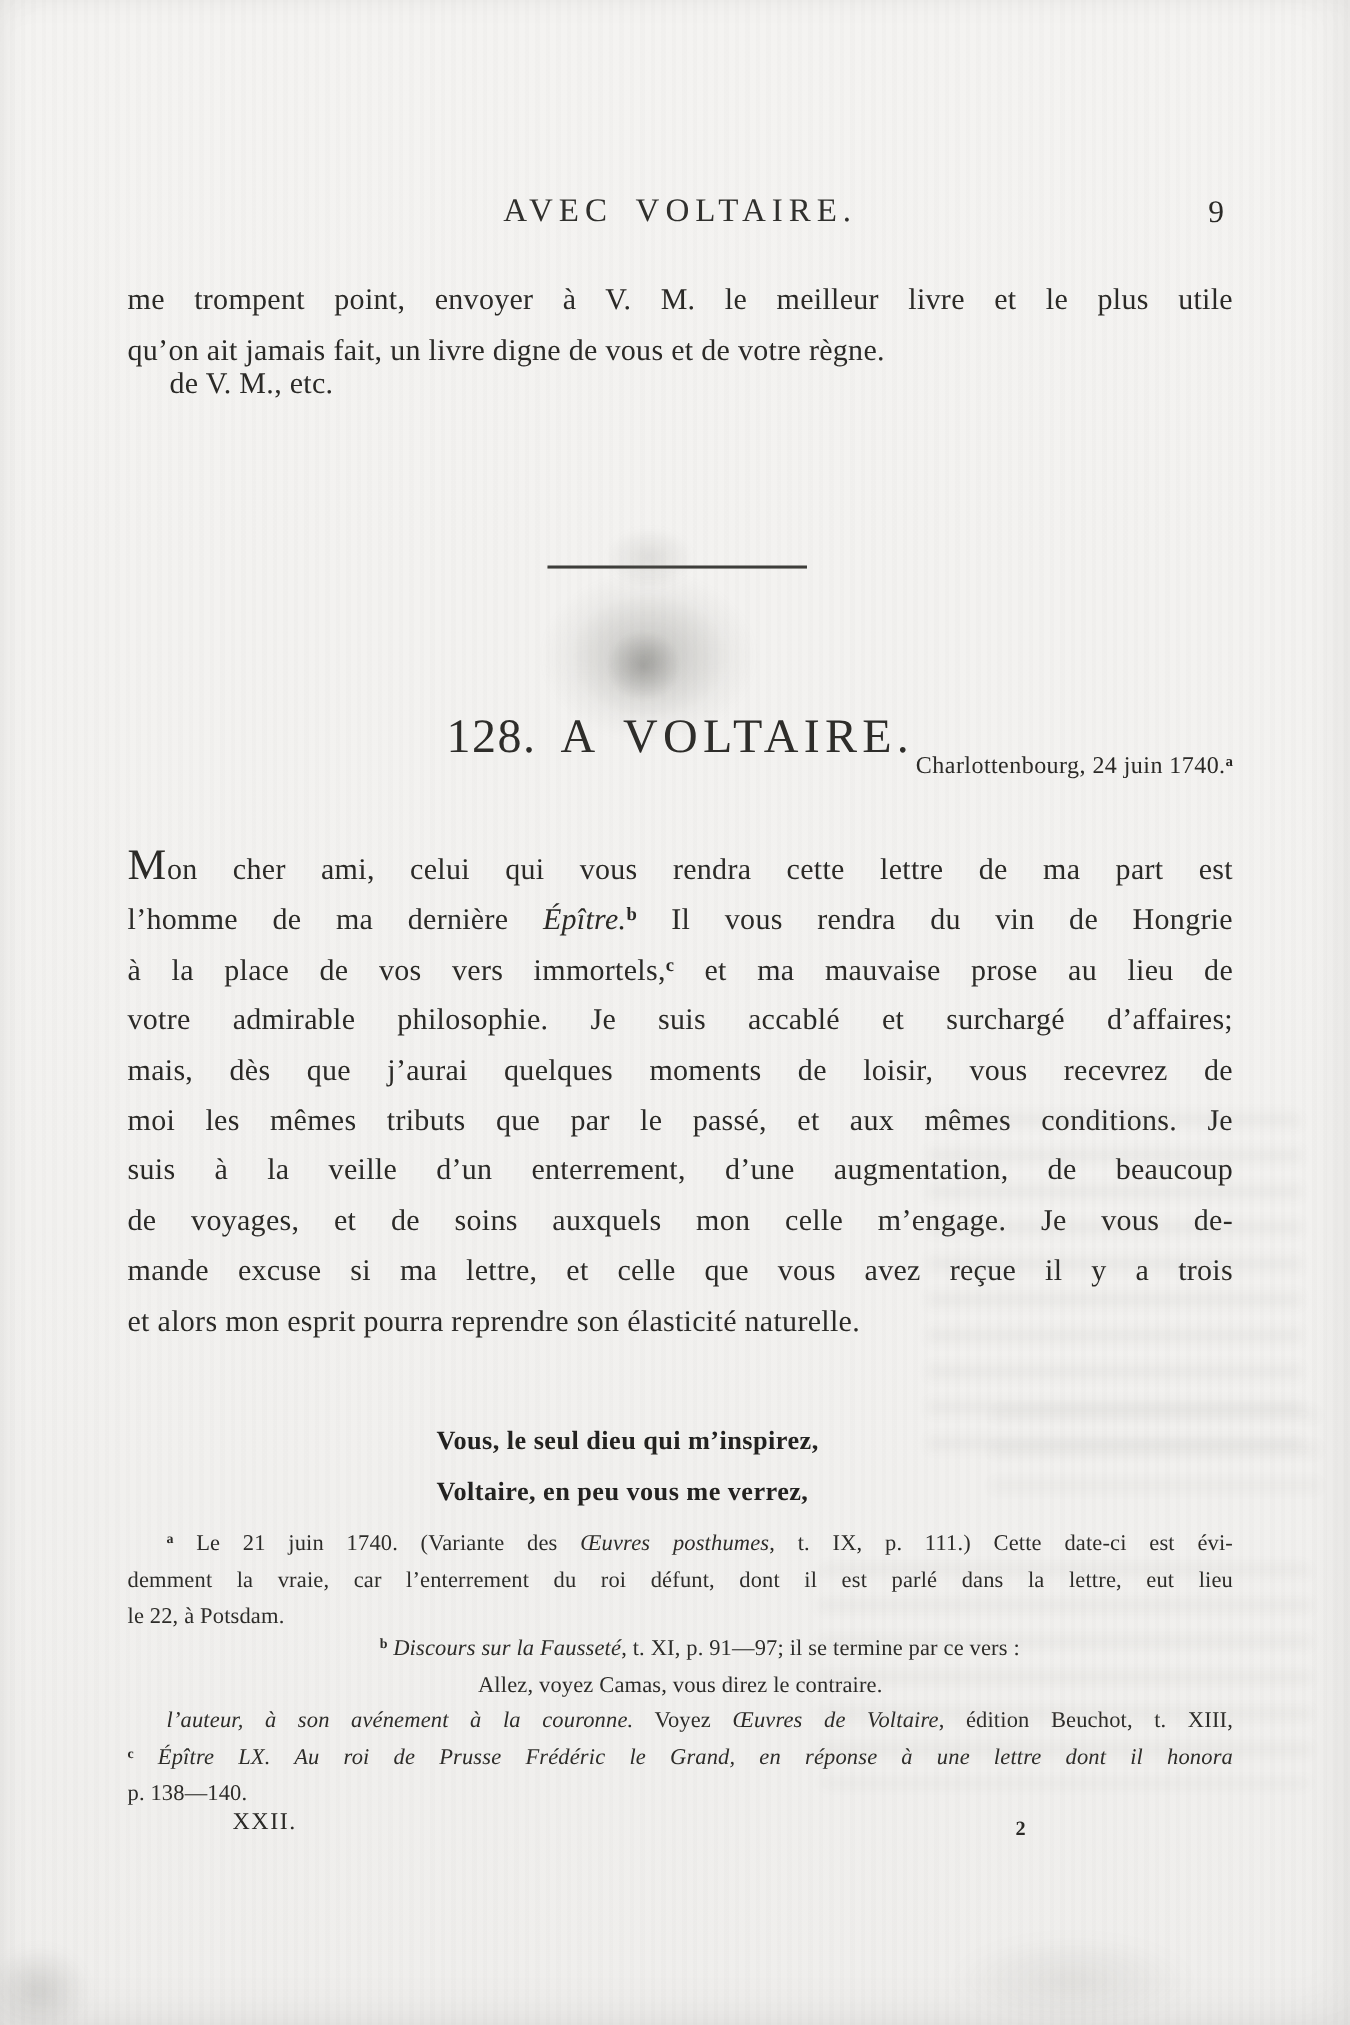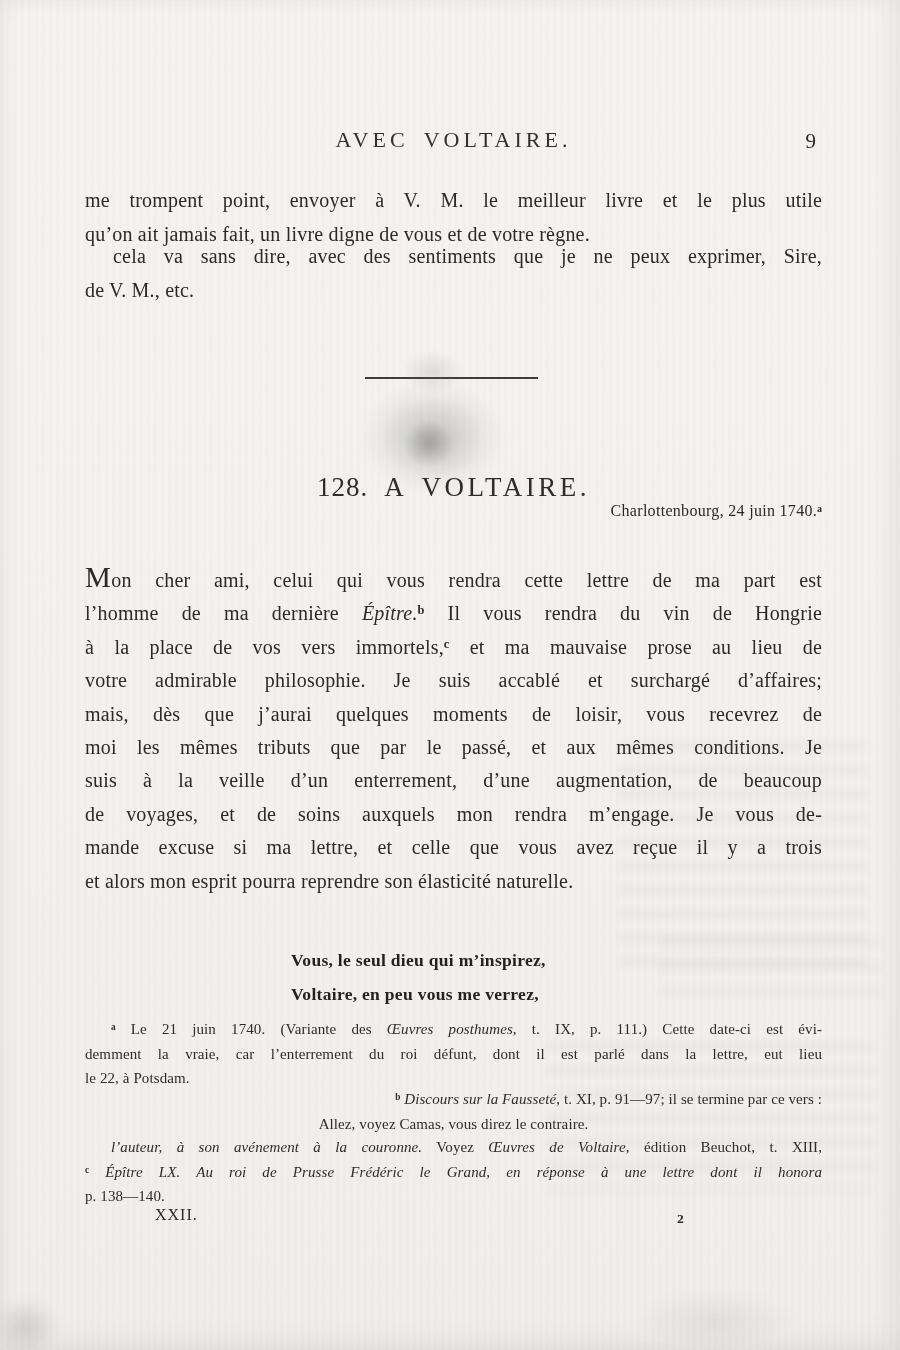--- a/index.html
+++ b/index.html
@@ -26,40 +26,40 @@
   }
   .running-title {
     font-size: 22px; letter-spacing: 4px; word-spacing: 6px; color: #30302d;
   }
   .page-number {
     position: absolute; right: 6px; top: 2px;
     font-size: 21px; letter-spacing: 0;
   }
   
   .tblock { position: absolute; left: 85px; width: 737px; }
-  .tline { text-align: right; }
+  .tline { text-align: center; }
   .just .tline { text-align: justify; text-align-last: justify; }
   .just .tline.nj { text-align-last: left; }
   .tline.center { text-align: left; text-align-last: center !important; }
   sup {
     font-size: 62%; font-weight: bold; line-height: 0; vertical-align: 0.45em;
     letter-spacing: 0;
   }
   .initcap { font-size: 29px; line-height: 0; letter-spacing: 0.5px; }
   
   .cont-p1 { top: 183px; font-size: 20px; line-height: 34px; letter-spacing: 0.2px; }
   .cont-p2 { top: 239px; font-size: 20px; line-height: 34px; letter-spacing: 0.2px; }
   .cont-p2 .tline:first-child { text-indent: 28px; }
   .divider-rule {
     position: absolute; left: 365px; top: 377px; width: 173px; height: 2px;
     background: #3e3e3b; border-bottom: 1px solid rgba(62,62,59,0.25);
   }
   .letter-heading {
     position: absolute; left: 85px; top: 472px; width: 737px;
-    text-align: center; font-size: 27px; color: #2e2d2a;
+    text-align: center; font-size: 32px; color: #2e2d2a;
   }
   .letter-number { letter-spacing: 1px; margin-right: 16px; }
   .letter-title { letter-spacing: 3.5px; word-spacing: 6px; }
   .dateline {
     position: absolute; left: 85px; top: 502px; width: 737px;
     text-align: right; font-size: 16px; letter-spacing: 0.3px;
   }
   .letter-body { top: 564px; font-size: 20px; line-height: 33.4px; letter-spacing: 0.2px; }
   .verse {
     position: absolute; left: 291px; top: 944px;
@@ -120,21 +120,20 @@
   <div class="running-head">
     <span class="running-title">AVEC VOLTAIRE.</span>
     <span class="page-number">9</span>
   </div>
 
   <div class="tblock cont-p1 just">
       <div class="tline">me trompent point, envoyer à V. M. le meilleur livre et le plus utile</div>
       <div class="tline nj">qu’on ait jamais fait, un livre digne de vous et de votre règne.</div>
     </div>
   <div class="tblock cont-p2 just">
-      <div class="tline">cela va sans dire, avec des sentiments que je ne peux exprimer, Sire,</div>
       <div class="tline nj">de V. M., etc.</div>
     </div>
 
   <div class="divider-rule"></div>
   <div class="stain stain-tail"></div>
   <div class="stain stain-main"></div>
   <div class="stain stain-core"></div>
 
   <div class="letter-heading">
     <span class="letter-number">128.</span><span class="letter-title">A VOLTAIRE.</span>
@@ -143,21 +142,21 @@
   <div class="dateline">Charlottenbourg, 24 juin 1740.<sup>a</sup></div>
 
   <div class="tblock letter-body just">
       <div class="tline"><span class="initcap">M</span>on cher ami, celui qui vous rendra cette lettre de ma part est</div>
       <div class="tline">l’homme de ma dernière <i>Épître.</i><sup>b</sup>  Il vous rendra du vin de Hongrie</div>
       <div class="tline">à la place de vos vers immortels,<sup>c</sup> et ma mauvaise prose au lieu de</div>
       <div class="tline">votre admirable philosophie.  Je suis accablé et surchargé d’affaires;</div>
       <div class="tline">mais, dès que j’aurai quelques moments de loisir, vous recevrez de</div>
       <div class="tline">moi les mêmes tributs que par le passé, et aux mêmes conditions.  Je</div>
       <div class="tline">suis à la veille d’un enterrement, d’une augmentation, de beaucoup</div>
-      <div class="tline">de voyages, et de soins auxquels mon rendra m’engage.  Je vous de-</div>
+      <div class="tline">de voyages, et de soins auxquels mon celle m’engage.  Je vous de-</div>
       <div class="tline">mande excuse si ma lettre, et celle que vous avez reçue il y a trois</div>
       <div class="tline nj">et alors mon esprit pourra reprendre son élasticité naturelle.</div>
     </div>
 
   <div class="verse">
     <div class="verse-line">Vous, le seul dieu qui m’inspirez,</div>
     <div class="verse-line">Voltaire, en peu vous me verrez,</div>
   </div>
 
   <div class="tblock fn fn-a just">

